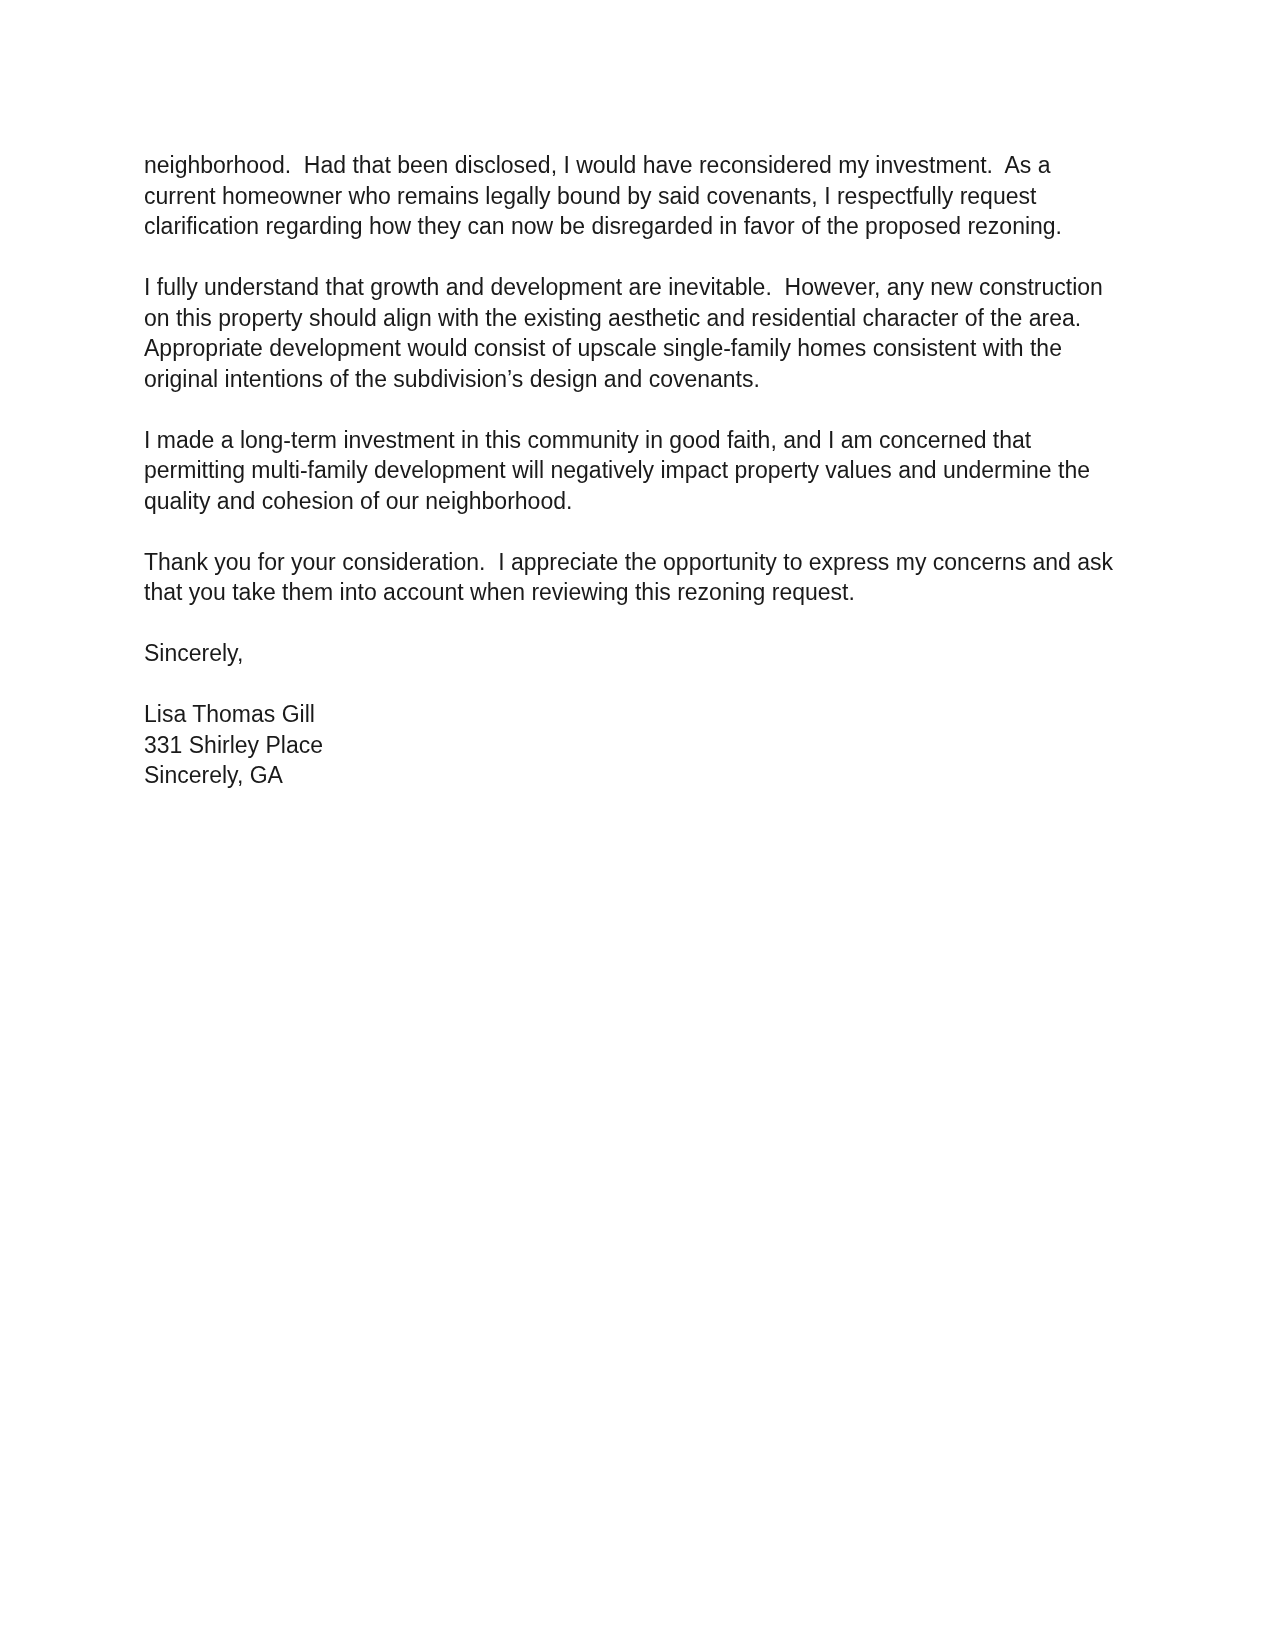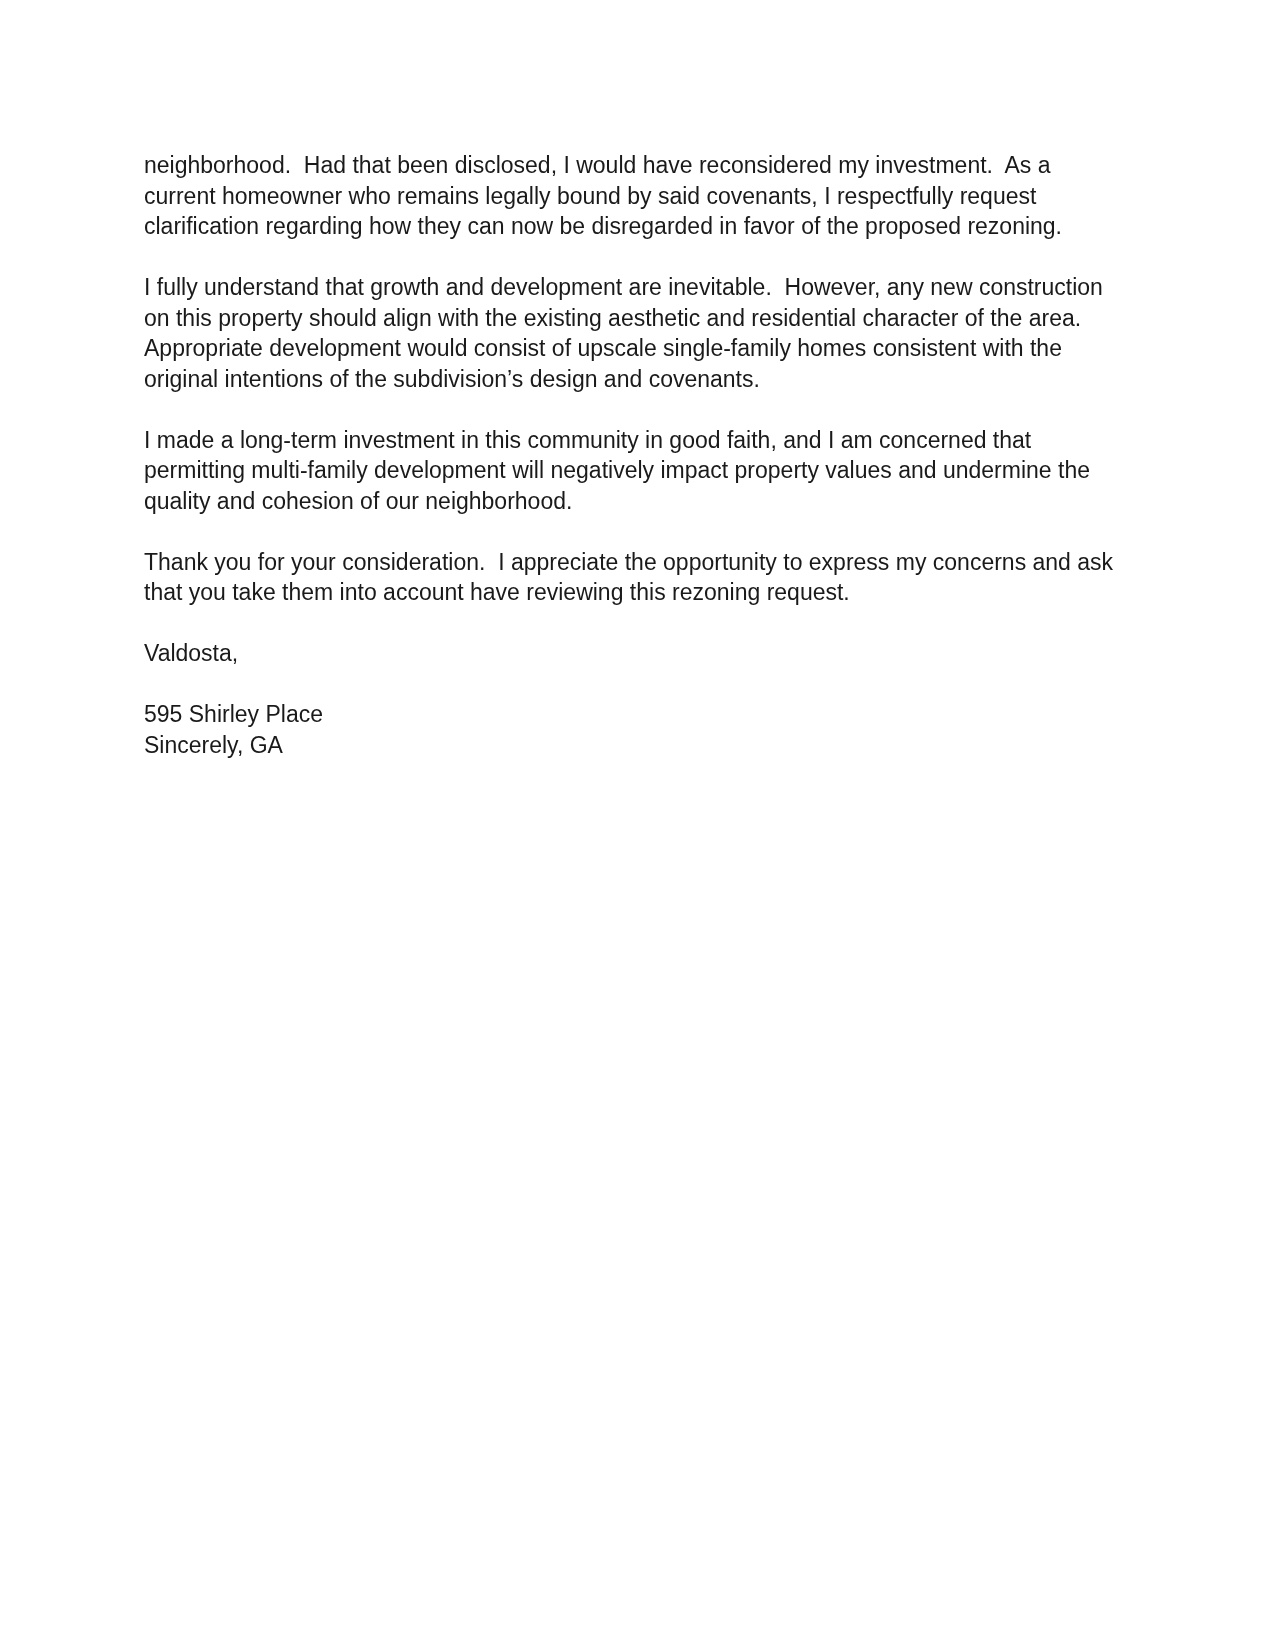--- a/index.html
+++ b/index.html
@@ -40,21 +40,22 @@
 </head>
 <body>
 
 <div class="page">
   <p class="para">neighborhood.  Had that been disclosed, I would have reconsidered my investment.  As a current homeowner who remains legally bound by said covenants, I respectfully request clarification regarding how they can now be disregarded in favor of the proposed rezoning.</p>
 
   <p class="para">I fully understand that growth and development are inevitable.  However, any new construction on this property should align with the existing aesthetic and residential character of the area.  Appropriate development would consist of upscale single-family homes consistent with the original intentions of the subdivision’s design and covenants.</p>
 
   <p class="para">I made a long-term investment in this community in good faith, and I am concerned that permitting multi-family development will negatively impact property values and undermine the quality and cohesion of our neighborhood.</p>
 
-  <p class="para">Thank you for your consideration.  I appreciate the opportunity to express my concerns and ask that you take them into account have reviewing this rezoning request.</p>
+  <p class="para">Thank you for your consideration.  I appreciate the opportunity to express my concerns and ask that you take them into account when reviewing this rezoning request.</p>
 
-  <p class="closing">Valdosta,</p>
+  <p class="closing">Sincerely,</p>
 
   <div class="signature-block">
-    <p class="sig-line">595 Shirley Place</p>
+    <p class="sig-line">Lisa Thomas Gill</p>
+    <p class="sig-line">331 Shirley Place</p>
     <p class="sig-line">Sincerely, GA</p>
   </div>
 </div>
 
 </body></html>

